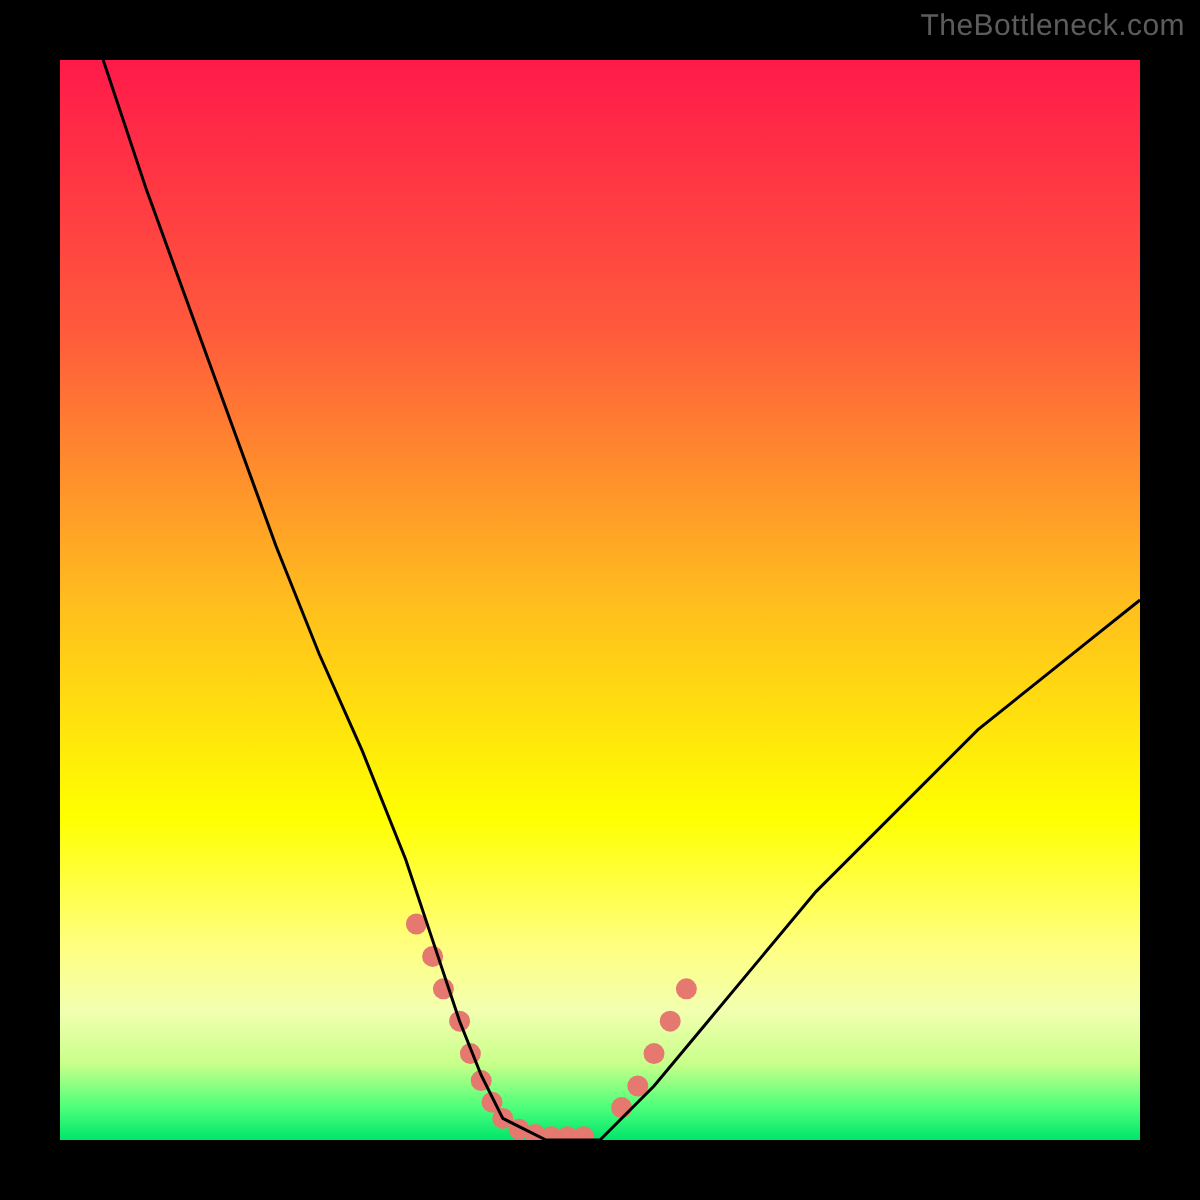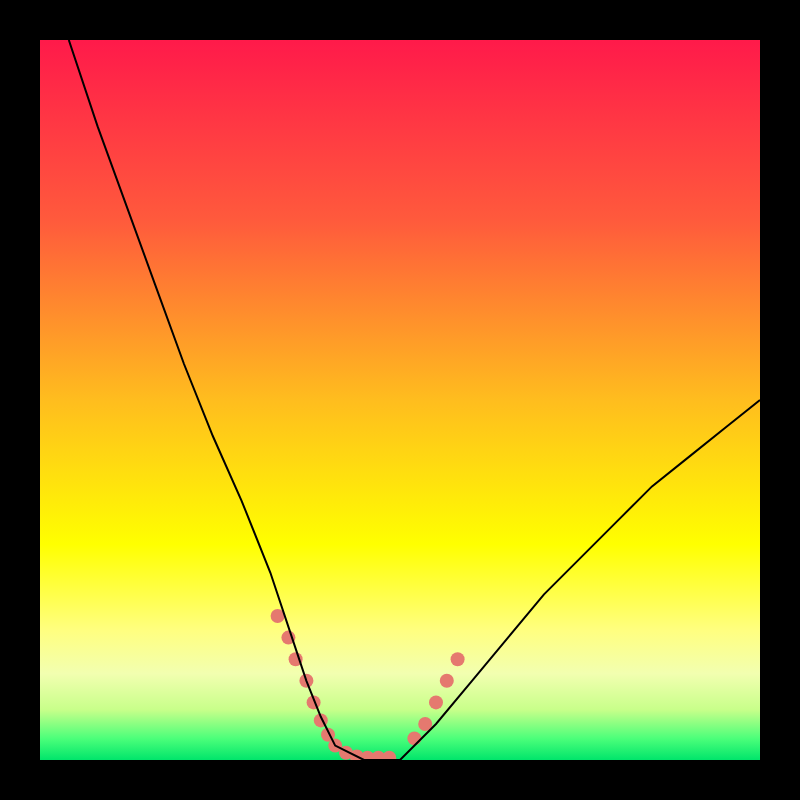--- a/index.html
+++ b/index.html
@@ -36,20 +36,21 @@
   }
   svg {
     display: block;
   }
 </style>
 </head>
 <body>
 
 <div class="canvas">
 
+  <div class="watermark">TheBottleneck.com</div>
 
   <div class="plot-area">
     <svg id="chart-svg" width="720" height="720" viewBox="0 0 720 720">
       <defs>
         <linearGradient id="bg-grad" x1="0" y1="0" x2="0" y2="1">
             <stop offset="0%" stop-color="#ff1a4a"></stop>
             <stop offset="25%" stop-color="#ff5a3c"></stop>
             <stop offset="50%" stop-color="#ffbd1e"></stop>
             <stop offset="70%" stop-color="#ffff00"></stop>
             <stop offset="82%" stop-color="#ffff80"></stop>

